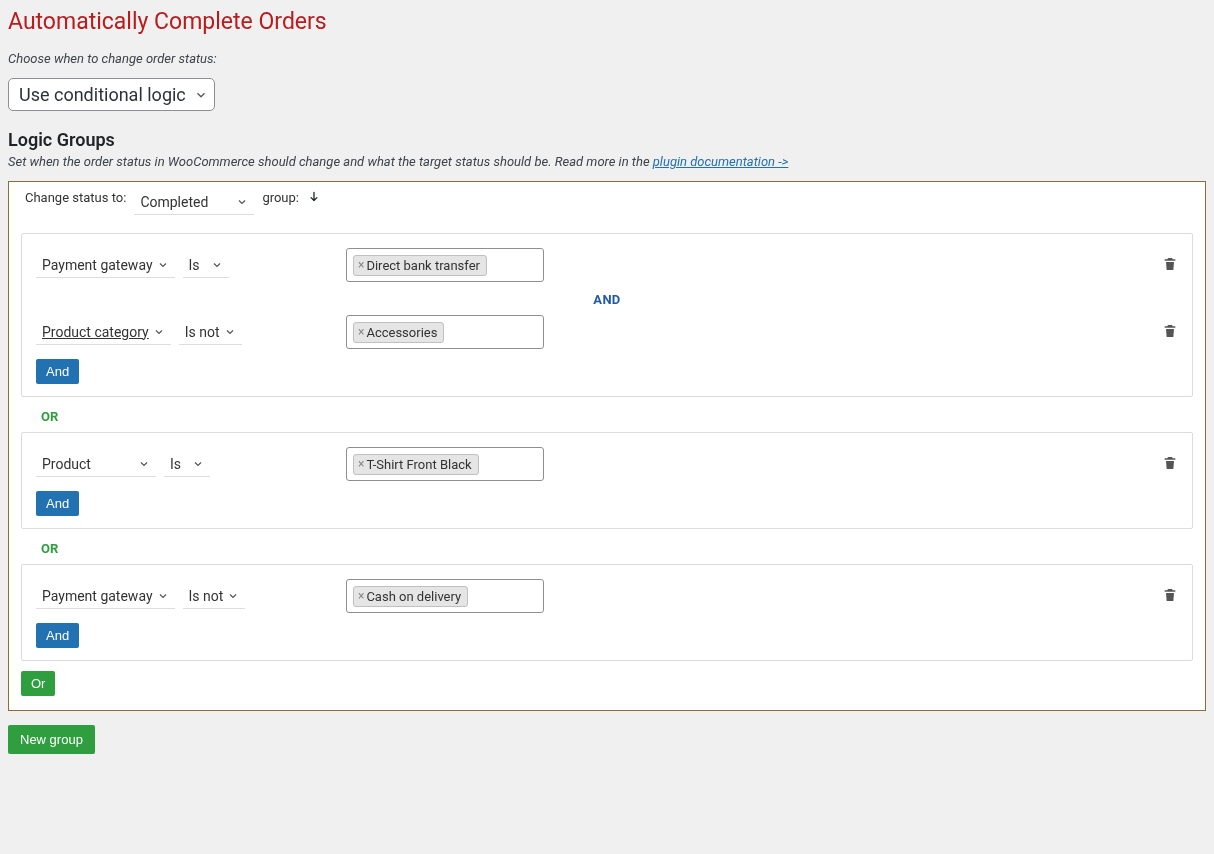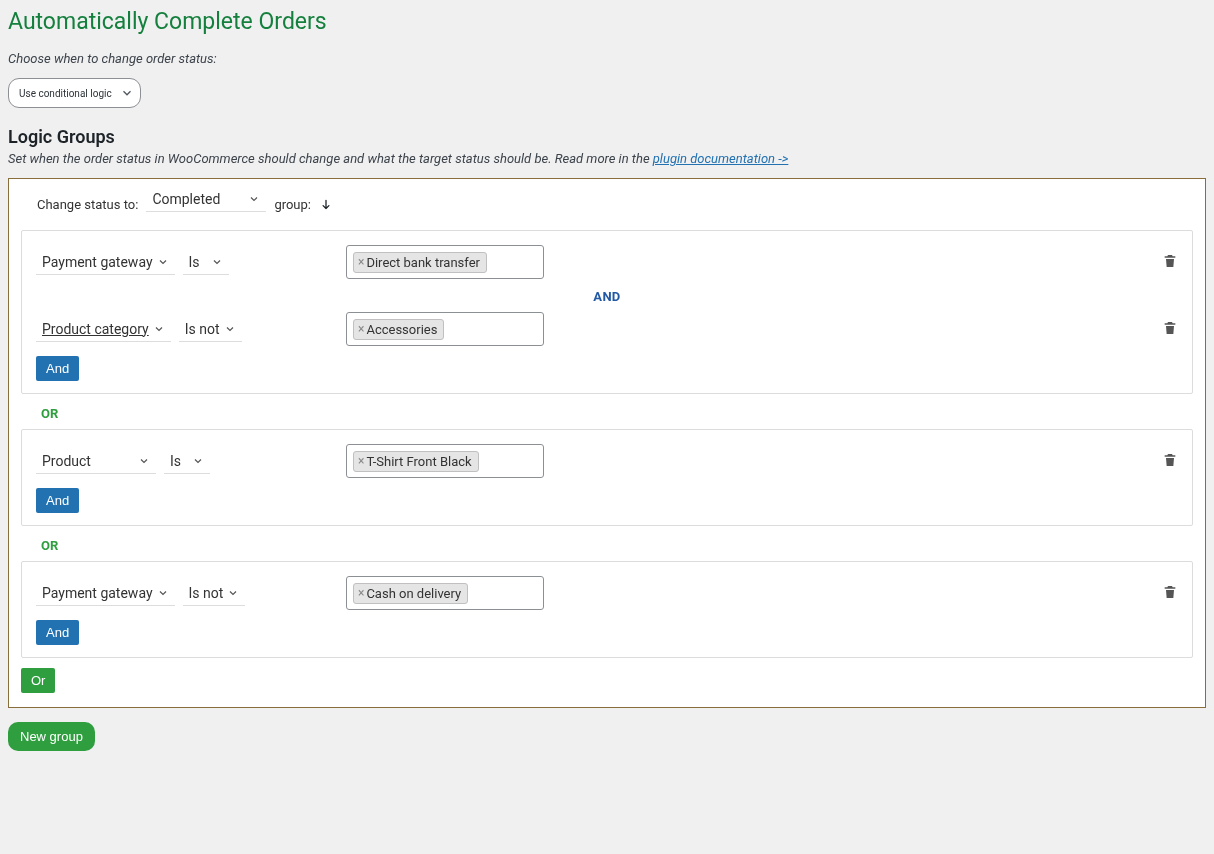--- a/index.html
+++ b/index.html
@@ -6,21 +6,21 @@
     body {
       font-family: -apple-system, BlinkMacSystemFont, "Segoe UI", Roboto, Helvetica, Arial, sans-serif;
       font-size: 13px;
       color: #333333;
       background: #f0f0f1;
       padding: 8px;
     }
     h1 {
       font-size: 23px;
       font-weight: 400;
-      color: #15803d;
+      color: #b91c1c;
       margin-bottom: 16px;
     }
     h2 {
       font-size: 18px;
       font-weight: 600;
       color: #1d2327;
       margin-top: 18px;
       margin-bottom: 4px;
     }
     .desc {
@@ -30,23 +30,23 @@
       font-style: italic;
     }
     .link {
       color: #2271b1;
       text-decoration: underline;
       cursor: pointer;
     }
     .select-box {
       background: #fff;
       border: 1px solid #8c8f94;
-      border-radius: 11px;
+      border-radius: 5px;
       padding: 5px 28px 5px 10px;
-      font-size: 10px;
+      font-size: 18px;
       color: #2c3338;
       display: inline-flex;
       align-items: center;
       position: relative;
       min-height: 30px;
       cursor: pointer;
     }
     .select-box .chev, .inline-select .chev {
       position: absolute;
       right: 6px;
@@ -74,25 +74,25 @@
       background:#d9534f;
       color:#fff;
       border:none;
       padding:6px 12px;
       font-size:13px;
       border-radius:3px;
       cursor:pointer;
     }
     .status-row {
       display:flex;
-      align-items:flex-end;
+      align-items:flex-start;
       gap:8px;
       font-size:13px;
       color:#333;
-      margin-left:16px;
+      margin-left:4px;
       margin-bottom:18px;
     }
     .inline-select {
       display:inline-flex;
       align-items:center;
       padding: 4px 22px 4px 6px;
       border-bottom: 1px solid #ddd;
       position:relative;
       font-size:14px;
       cursor:pointer;
@@ -174,21 +174,21 @@
       border-radius:2px;
       margin-top:10px;
       cursor:pointer;
     }
     .btn-new-group {
       background:#2e9e3f;
       color:#fff;
       border:none;
       padding:7px 12px;
       font-size:13px;
-      border-radius:10px;
+      border-radius:2px;
       margin-top:14px;
       cursor:pointer;
       text-align:right;
     }
   </style>
 </head>
 <body>
 
 
 

